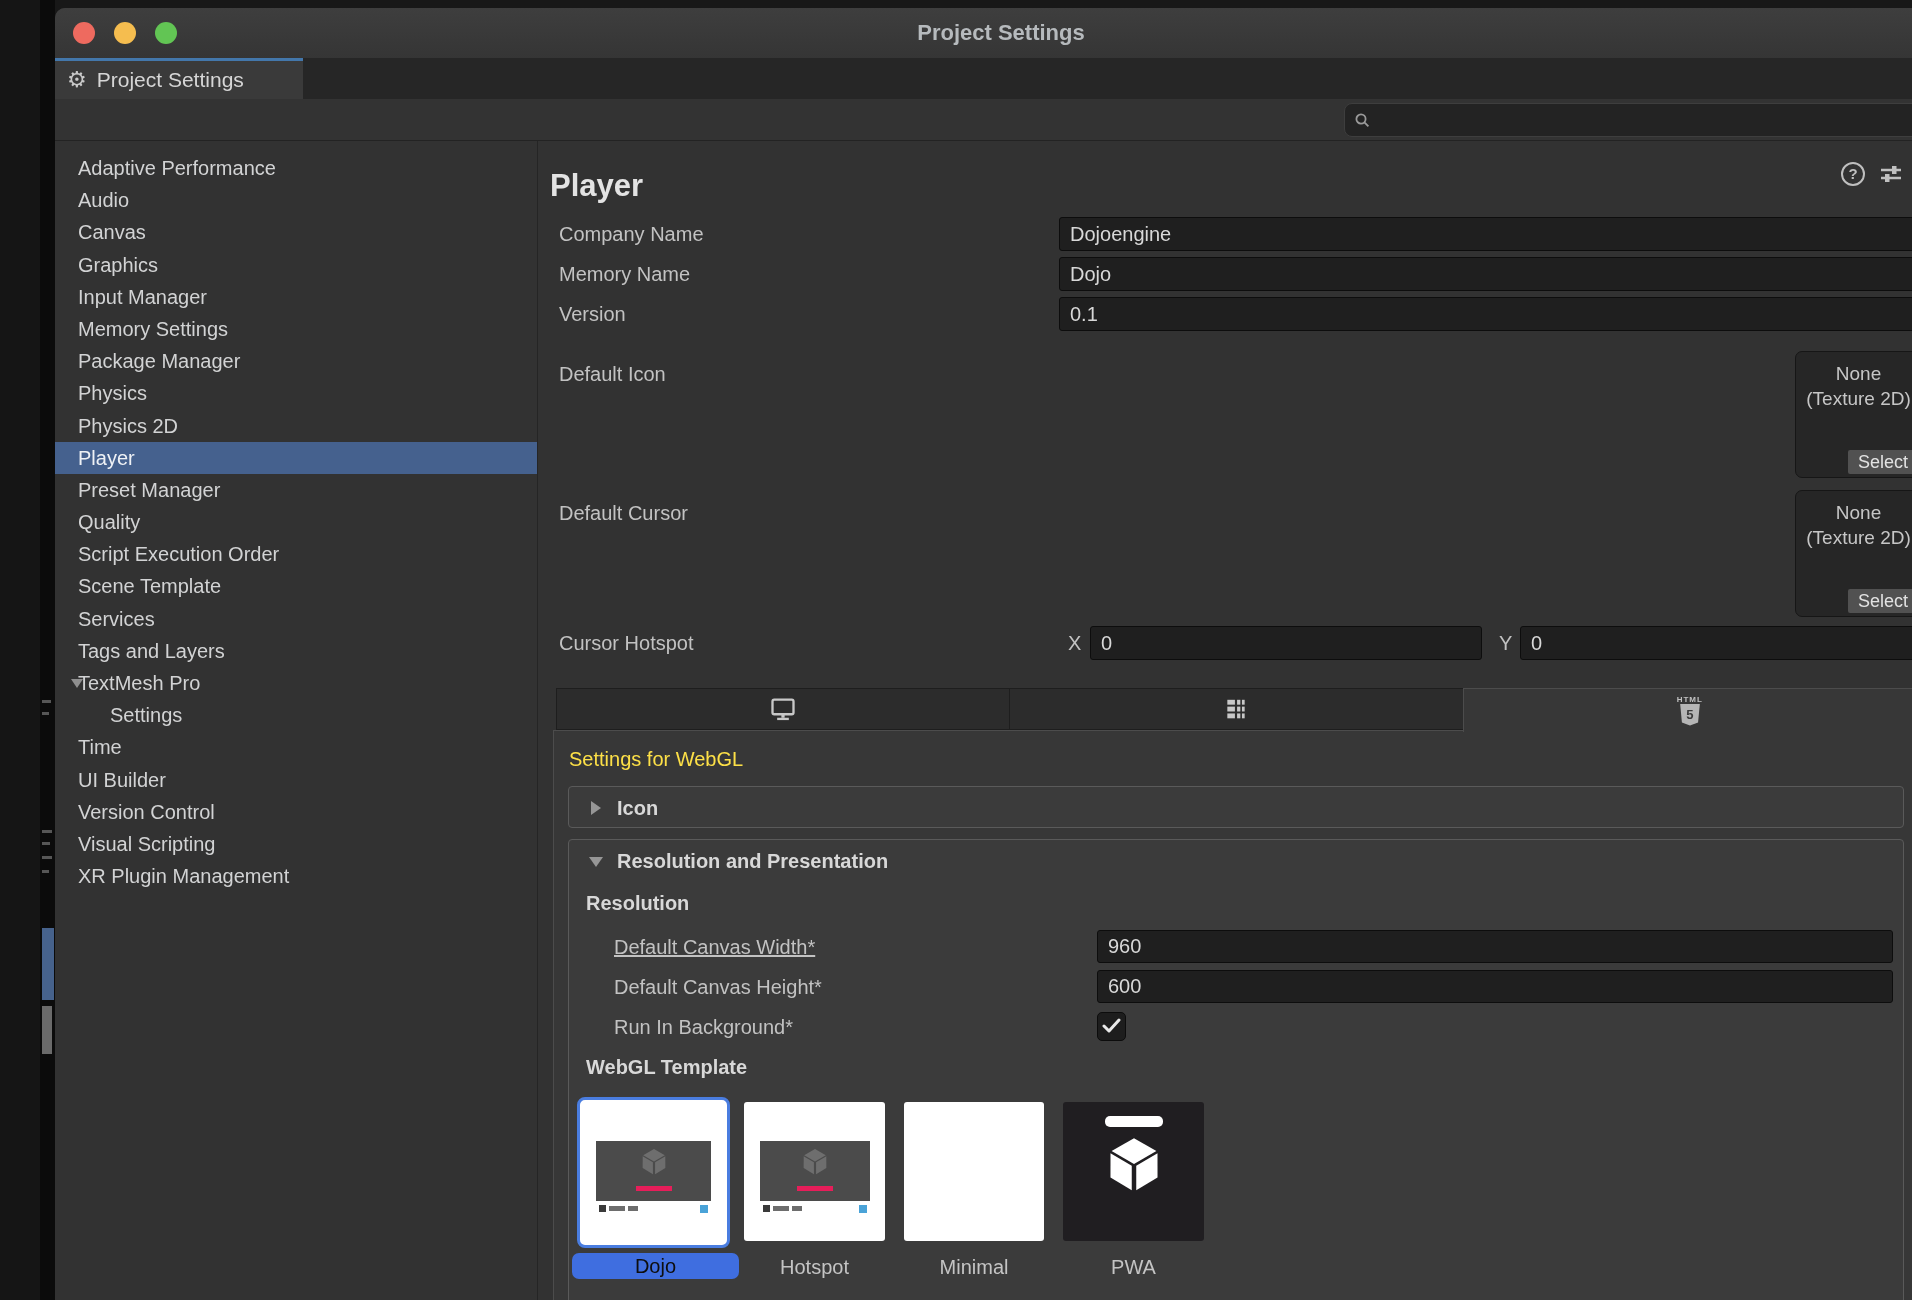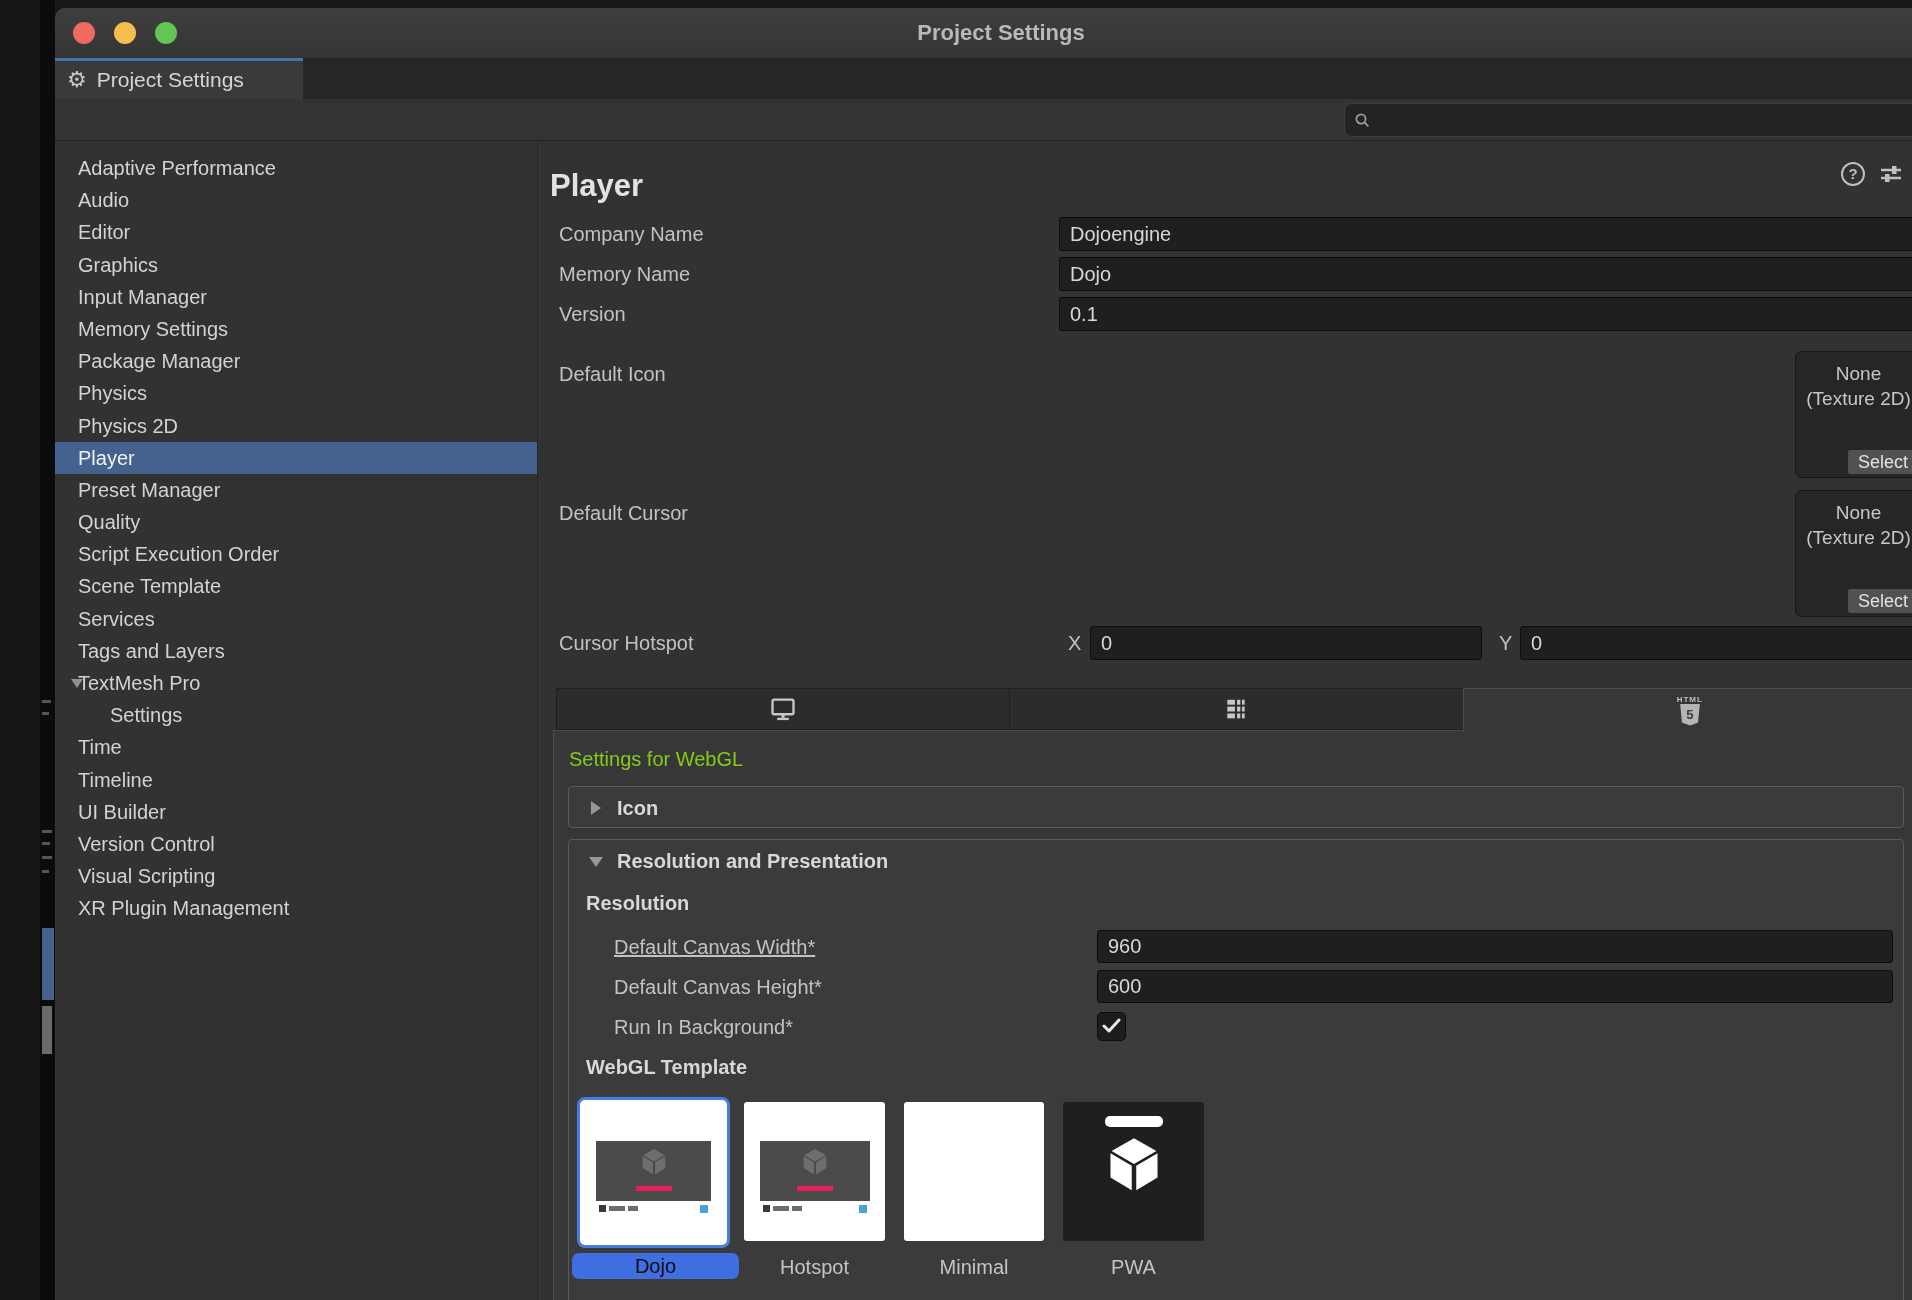--- a/index.html
+++ b/index.html
@@ -73,21 +73,21 @@
   .ptabs{position:absolute;left:18px;top:547px;width:1361px;height:42px;display:flex;}
   .ptab{flex:1;background:#2c2c2c;border:1px solid #1e1e1e;border-right:none;display:flex;align-items:center;justify-content:center;}
   .ptab:last-child{border-right:1px solid #1e1e1e;}
   .ptab.active{background:#373737;border:1px solid #4c4c4c;border-bottom:none;height:43px;z-index:3;}
   .html5-wrap{display:flex;flex-direction:column;align-items:center;margin-top:2px;}
   .html5-txt{color:#c2c2c2;font-size:8px;font-weight:bold;letter-spacing:1px;line-height:8px;}
 
   
   .panel{position:absolute;left:15px;top:589px;width:1364px;height:600px;background:#373737;
     border:1px solid #4c4c4c;box-sizing:border-box;z-index:2;}
-  .panel-title{position:absolute;left:15px;top:17px;color:#84cc16;font-size:20px;}
+  .panel-title{position:absolute;left:15px;top:17px;color:#fde047;font-size:20px;}
 
   .secbox{position:absolute;left:14px;width:1336px;background:#3b3b3b;border:1px solid #5a5a5a;border-radius:4px;box-sizing:border-box;}
   .secbox.icon-box{top:55px;height:42px;}
   .secbox.res-box{top:108px;height:470px;}
   .sec-head{position:absolute;left:0;top:0;right:0;height:42px;color:#d8d8d8;font-size:20px;font-weight:bold;}
   .sec-head .lbl{position:absolute;left:48px;top:0;line-height:42px;}
   .tri-r{position:absolute;left:22px;top:14px;width:0;height:0;
     border-left:10px solid #969696;border-top:7px solid transparent;border-bottom:7px solid transparent;}
   .tri-d{position:absolute;left:20px;top:17px;width:0;height:0;
     border-top:10px solid #969696;border-left:7px solid transparent;border-right:7px solid transparent;}
@@ -174,38 +174,37 @@
         <input class="search-input" placeholder="" style="">
       </div>
     </div>
 
     <div class="wbody">
 
       <nav class="sidebar">
         <ul>
           <li class="side-item"><span>Adaptive Performance</span></li>
           <li class="side-item"><span>Audio</span></li>
-          <li class="side-item"><span>Editor</span></li>
+          <li class="side-item"><span>Canvas</span></li>
           <li class="side-item"><span>Graphics</span></li>
           <li class="side-item"><span>Input Manager</span></li>
           <li class="side-item"><span>Memory Settings</span></li>
           <li class="side-item"><span>Package Manager</span></li>
           <li class="side-item"><span>Physics</span></li>
           <li class="side-item"><span>Physics 2D</span></li>
           <li class="side-item sel"><span>Player</span></li>
           <li class="side-item"><span>Preset Manager</span></li>
           <li class="side-item"><span>Quality</span></li>
           <li class="side-item"><span>Script Execution Order</span></li>
           <li class="side-item"><span>Scene Template</span></li>
           <li class="side-item"><span>Services</span></li>
           <li class="side-item"><span>Tags and Layers</span></li>
           <li class="side-item"><span class="tri"></span><span>TextMesh Pro</span></li>
           <li class="side-item indent"><span>Settings</span></li>
           <li class="side-item"><span>Time</span></li>
-          <li class="side-item"><span>Timeline</span></li>
           <li class="side-item"><span>UI Builder</span></li>
           <li class="side-item"><span>Version Control</span></li>
           <li class="side-item"><span>Visual Scripting</span></li>
           <li class="side-item"><span>XR Plugin Management</span></li>
         </ul>
       </nav>
 
       <section class="main">
 
         <h1 class="insp-title">Player</h1>

